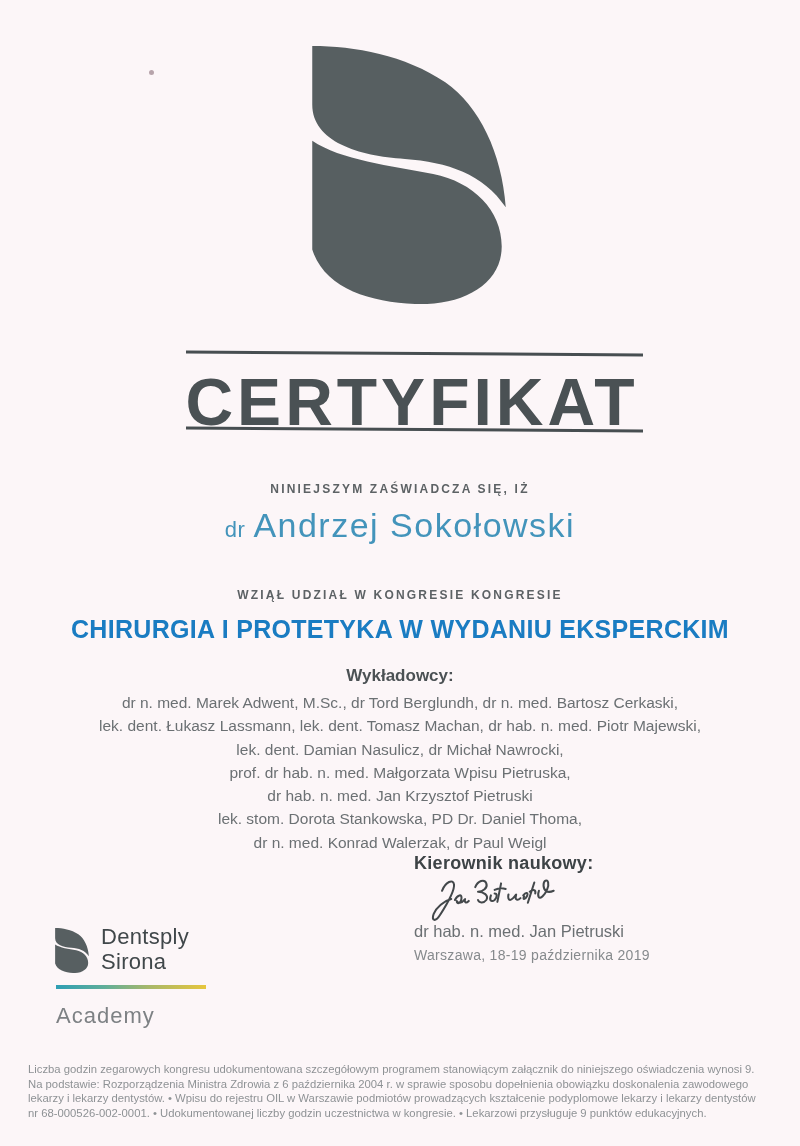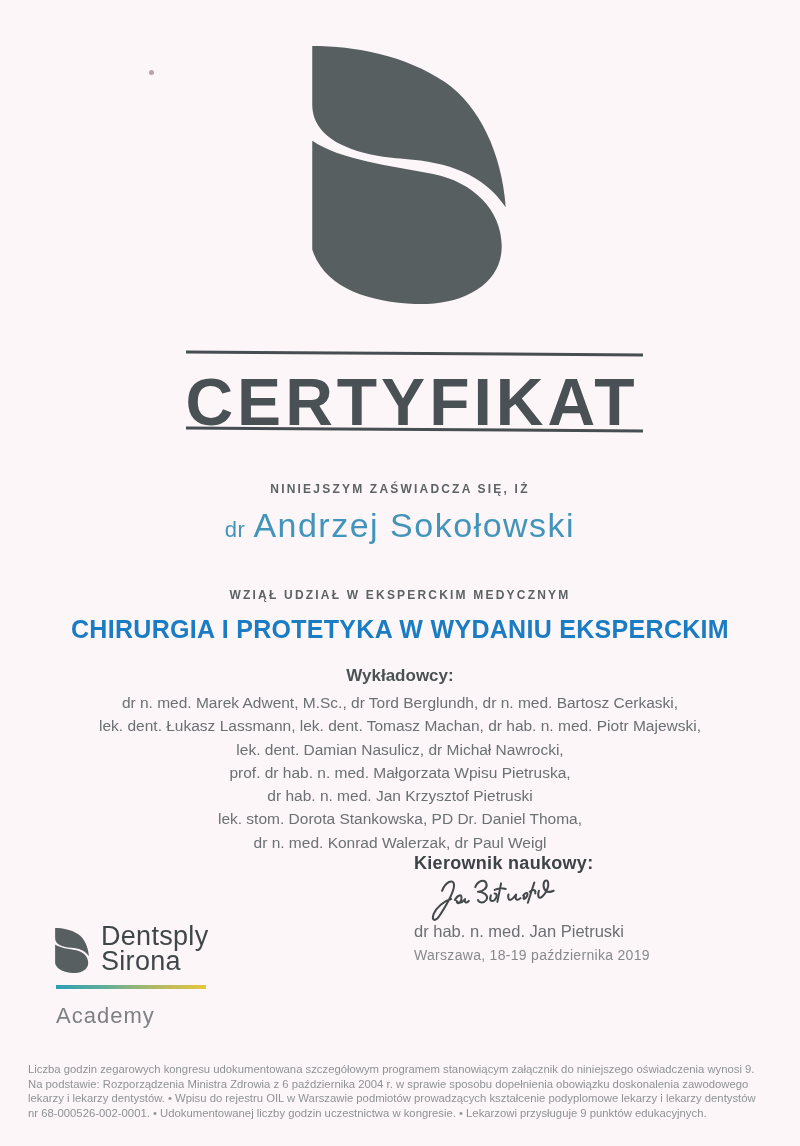--- a/index.html
+++ b/index.html
@@ -43,21 +43,21 @@
   }
   .lect-heading{top:666px;font-size:17px;font-weight:700;color:#4b5154;}
   .lect-lines{top:691px;font-size:15.5px;line-height:23.3px;color:var(--text-gray);}
   .supervisor{right:56px;top:853px;width:330px;text-align:left;}
   .sup-heading{font-size:18px;font-weight:700;color:#3d4346;letter-spacing:.3px;}
   .signature{width:152px;height:48px;margin:2px 6px -6px 0;}
   .sup-name{font-size:16.5px;color:var(--text-gray);}
   .sup-date{font-size:14px;color:#868a8d;margin-top:6px;letter-spacing:.3px;}
   .brand{left:55px;top:924px;width:260px;height:110px;}
   .logo-small{position:absolute;left:0;top:4px;width:34px;height:45px;}
-  .brand-name{margin-left:46px;font-size:27px;line-height:25px;color:var(--brand-dark);letter-spacing:.3px;}
+  .brand-name{margin-left:46px;font-size:22px;line-height:25px;color:var(--brand-dark);letter-spacing:.3px;}
   .brand-rule{position:absolute;left:1px;top:61px;width:150px;height:3.5px;
     background:linear-gradient(90deg,#2f9fb4 0%,#5fae9a 32%,#a8b86a 62%,#e7c63d 100%);}
   .brand-sub{position:absolute;left:1px;top:79px;font-size:22px;color:var(--academy-gray);letter-spacing:1px;}
   .footnote{left:28px;top:1062px;width:748px;font-size:11.3px;line-height:14.6px;color:var(--footnote-gray);}
   .sig-stroke{fill:none;stroke:#43484b;stroke-width:2.2;stroke-linecap:round;stroke-linejoin:round;}
   .mark{fill:#575f61;}
 </style>
 </head>
 <body>
 
@@ -73,21 +73,21 @@
   <div class="abs rule rule-top"></div>
   <h1 class="abs center cert-title">CERTYFIKAT</h1>
   <div class="abs rule rule-bottom"></div>
 
   <div class="abs center smallcaps statement">NINIEJSZYM ZAŚWIADCZA SIĘ, IŻ</div>
 
   <div class="abs center recipient">
     <span class="dr">dr</span><span class="name">Andrzej Sokołowski</span>
   </div>
 
-  <div class="abs center smallcaps participation">WZIĄŁ UDZIAŁ W EKSPERCKIM MEDYCZNYM</div>
+  <div class="abs center smallcaps participation">WZIĄŁ UDZIAŁ W KONGRESIE KONGRESIE</div>
 
   <div class="abs center lect-heading">Wykładowcy:</div>
 
   <div class="abs center congress">CHIRURGIA I PROTETYKA W WYDANIU EKSPERCKIM</div>
 
   <div class="abs center lect-lines">
     <div>dr n. med. Marek Adwent, M.Sc., dr Tord Berglundh, dr n. med. Bartosz Cerkaski,</div>
     <div>lek. dent. Łukasz Lassmann, lek. dent. Tomasz Machan, dr hab. n. med. Piotr Majewski,</div>
     <div>lek. dent. Damian Nasulicz, dr Michał Nawrocki,</div>
     <div>prof. dr hab. n. med. Małgorzata Wpisu Pietruska,</div>

